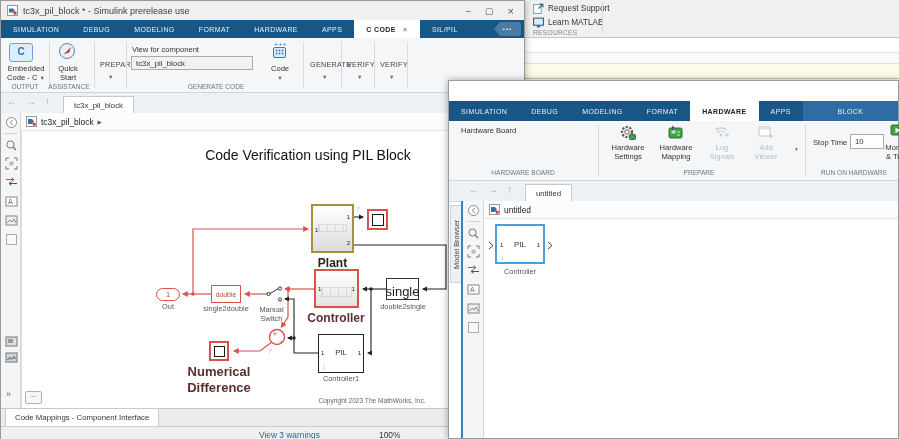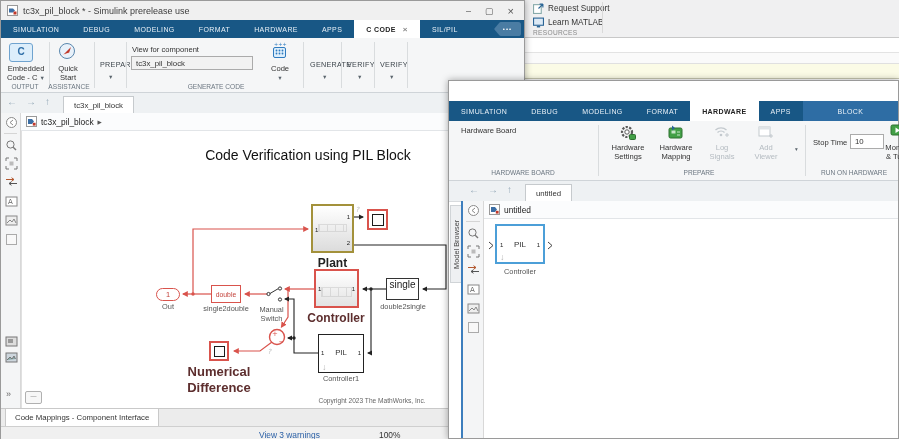--- a/index.html
+++ b/index.html
@@ -324,21 +324,21 @@
     </div>
 
     <div class="blk" style="left:292px;top:138px;width:45px;height:39px;border:2.5px solid #D9534C;background:linear-gradient(#ffffff,#e3e3e3)">
       <div class="ghost"></div>
       <span class="pnum" style="left:2px;top:15px">1</span>
       <span class="pnum" style="right:2px;top:15px">1</span>
     </div>
     <div class="blk-label bold sel" style="left:279px;top:180px;width:70px">Controller</div>
 
     <div class="blk" style="left:364px;top:147px;width:33px;height:22px;border:1.5px solid #333;background:#fff;
-         display:flex;align-items:flex-start;justify-content:center;font-size:10px;color:#222">
+         display:flex;align-items:flex-end;justify-content:center;font-size:13px;color:#222">
       <span>single</span>
     </div>
     <div class="blk-label" style="left:347px;top:172px;width:68px">double2single</div>
 
     <div class="blk" style="left:296px;top:203px;width:46px;height:39px;border:1.8px solid #222;background:#fff">
       <div class="abs" style="left:0;right:0;top:13px;text-align:center;font-size:7.8px;color:#333">PIL</div>
       <span class="pnum" style="left:2px;top:15px">1</span>
       <span class="pnum" style="right:2px;top:15px">1</span>
       <span class="downbadge">↓</span>
     </div>

